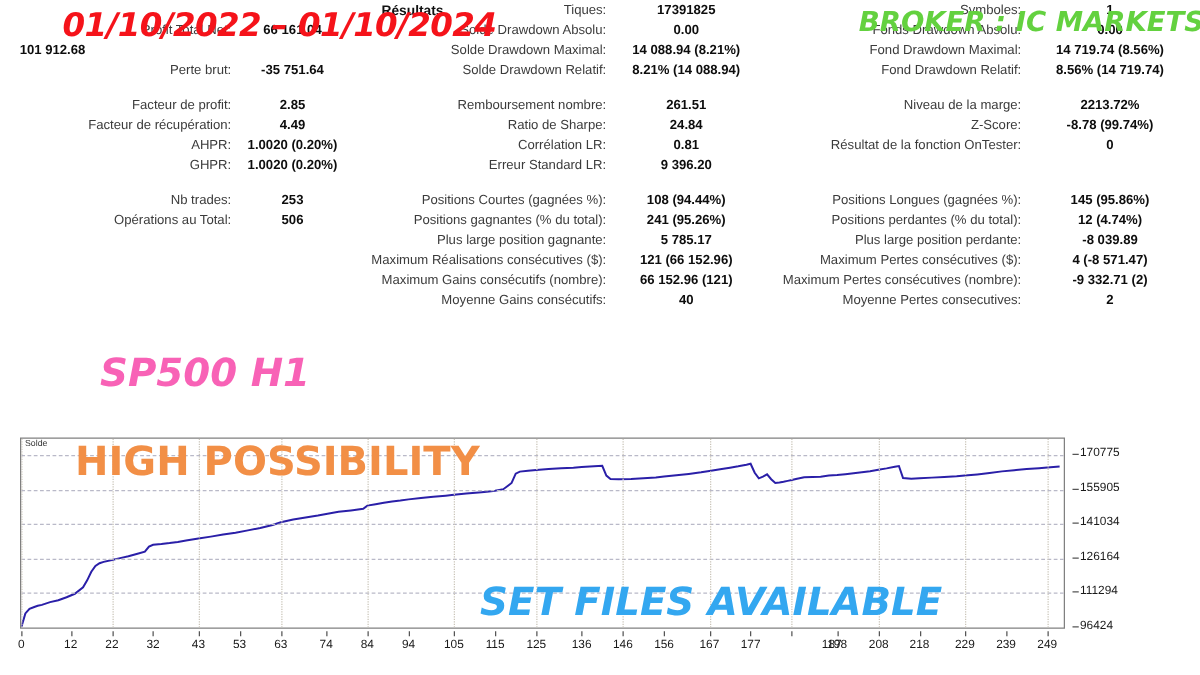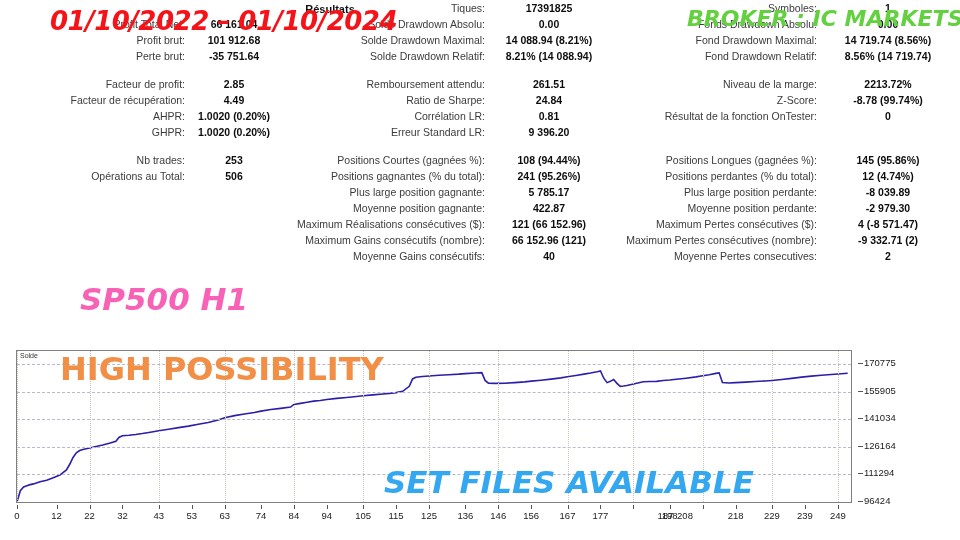--- a/index.html
+++ b/index.html
@@ -194,21 +194,20 @@
           <div class="lab">Solde Drawdown Absolu:</div>
           <div class="val">0.00</div>
         </div>
         <div class="cell c3">
           <div class="lab">Fonds Drawdown Absolu:</div>
           <div class="val">0.00</div>
         </div>
       </div>
       <div class="row">
         <div class="cell c1">
-          <div class="lab">Profit brut:</div>
           <div class="val">101 912.68</div>
         </div>
         <div class="cell c2">
           <div class="lab">Solde Drawdown Maximal:</div>
           <div class="val">14 088.94 (8.21%)</div>
         </div>
         <div class="cell c3">
           <div class="lab">Fond Drawdown Maximal:</div>
           <div class="val">14 719.74 (8.56%)</div>
         </div>
@@ -227,21 +226,21 @@
           <div class="val">8.56% (14 719.74)</div>
         </div>
       </div>
       <div class="spacer"></div>
       <div class="row">
         <div class="cell c1">
           <div class="lab">Facteur de profit:</div>
           <div class="val">2.85</div>
         </div>
         <div class="cell c2">
-          <div class="lab">Remboursement attendu:</div>
+          <div class="lab">Remboursement nombre:</div>
           <div class="val">261.51</div>
         </div>
         <div class="cell c3">
           <div class="lab">Niveau de la marge:</div>
           <div class="val">2213.72%</div>
         </div>
       </div>
       <div class="row">
         <div class="cell c1">
           <div class="lab">Facteur de récupération:</div>
@@ -318,34 +317,20 @@
           <div class="lab"></div>
           <div class="val"></div>
         </div>
         <div class="cell c2">
           <div class="lab">Plus large position gagnante:</div>
           <div class="val">5 785.17</div>
         </div>
         <div class="cell c3">
           <div class="lab">Plus large position perdante:</div>
           <div class="val">-8 039.89</div>
-        </div>
-      </div>
-      <div class="row">
-        <div class="cell c1">
-          <div class="lab"></div>
-          <div class="val"></div>
-        </div>
-        <div class="cell c2">
-          <div class="lab">Moyenne position gagnante:</div>
-          <div class="val">422.87</div>
-        </div>
-        <div class="cell c3">
-          <div class="lab">Moyenne position perdante:</div>
-          <div class="val">-2 979.30</div>
         </div>
       </div>
       <div class="row">
         <div class="cell c1">
           <div class="lab"></div>
           <div class="val"></div>
         </div>
         <div class="cell c2">
           <div class="lab">Maximum Réalisations consécutives ($):</div>
           <div class="val">121 (66 152.96)</div>
@@ -462,21 +447,21 @@
       <div class="xlab" style="left: 531.245px; top: 5px;">156</div>
       <div class="xtick" style="left: 567.506px;"></div>
       <div class="xlab" style="left: 567.506px; top: 5px;">167</div>
       <div class="xtick" style="left: 600.47px;"></div>
       <div class="xlab" style="left: 600.47px; top: 5px; text-align: center;">177</div>
       <div class="xtick" style="left: 633.435px;"></div>
       <div class="xlab" style="left: 633.435px; top: 5px; margin-left: 32px;">187</div>
       <div class="xtick" style="left: 669.696px;"></div>
       <div class="xlab" style="left: 669.696px; top: 5px;">198</div>
       <div class="xtick" style="left: 702.66px;"></div>
-      <div class="xlab" style="left: 685px; top: 5px; text-align: center;">208</div>
+      <div class="xlab" style="left: 703px; top: 5px; text-align: center;">208</div>
       <div class="xtick" style="left: 735.625px;"></div>
       <div class="xlab" style="left: 735.625px; top: 5px;">218</div>
       <div class="xtick" style="left: 771.885px;"></div>
       <div class="xlab" style="left: 771.885px; top: 5px;">229</div>
       <div class="xtick" style="left: 804.85px;"></div>
       <div class="xlab" style="left: 804.85px; top: 5px;">239</div>
       <div class="xtick" style="left: 837.814px;"></div>
       <div class="xlab" style="left: 837.814px; top: 5px;">249</div>
     </div>
 </div>

